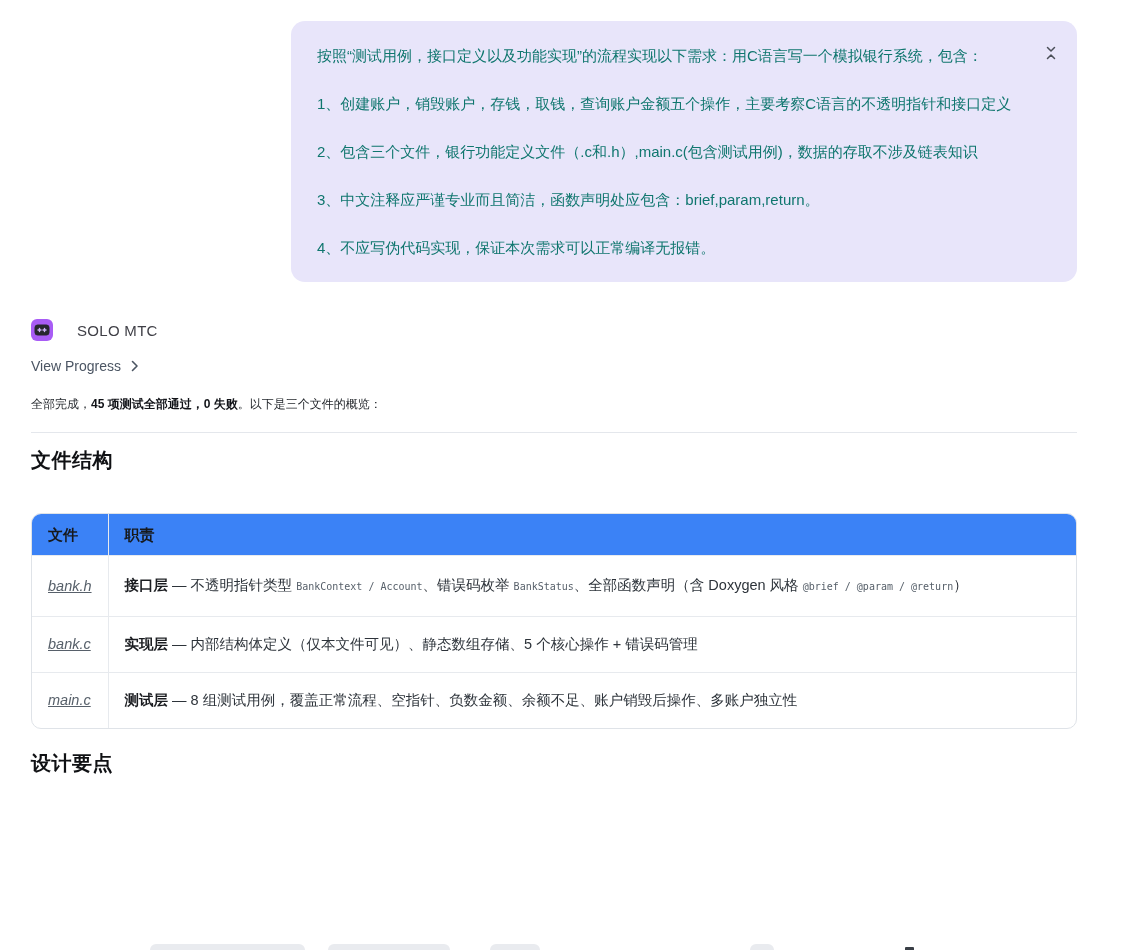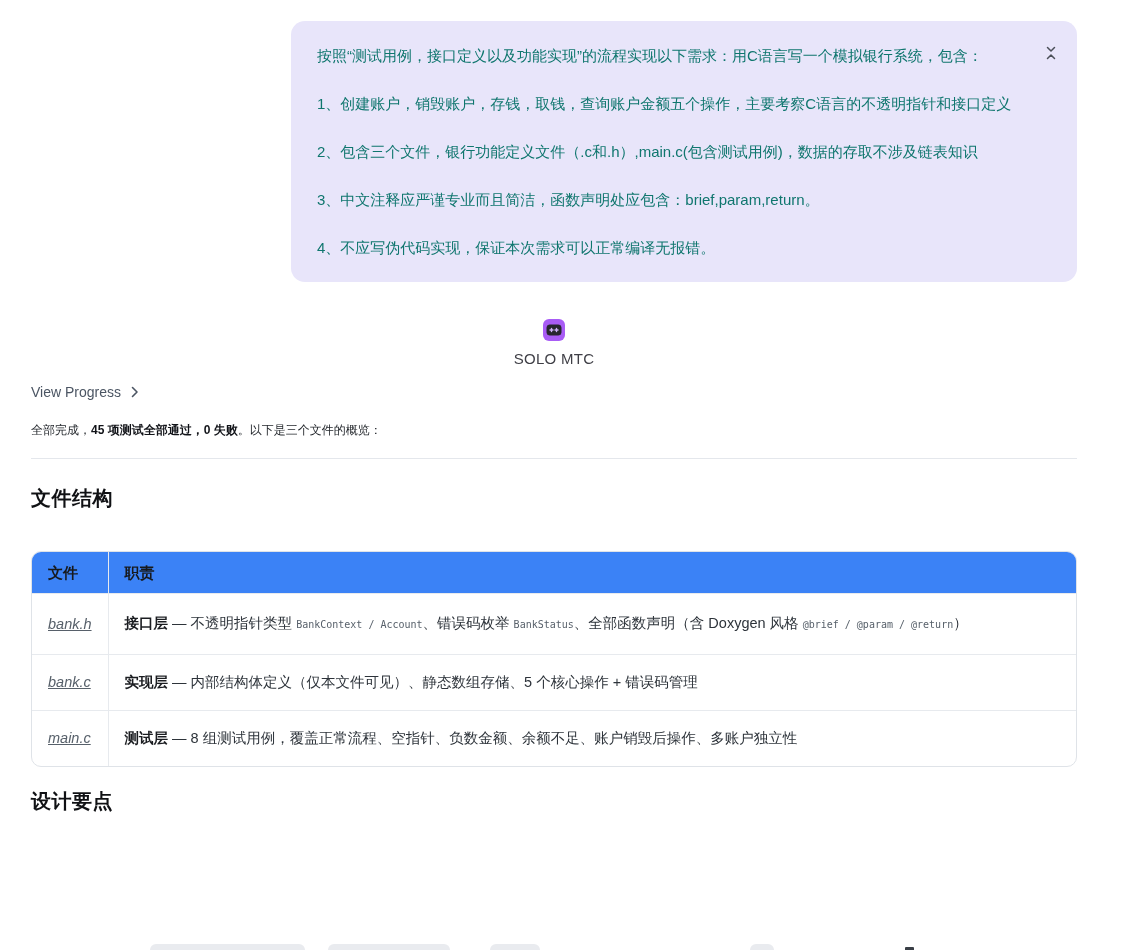--- a/index.html
+++ b/index.html
@@ -23,35 +23,35 @@
   .bubble p:last-child { margin-bottom:0; }
   .collapse-btn {
     position:absolute; top:22px; right:16px;
     width:20px; height:20px; border:none; background:transparent; cursor:pointer;
     display:flex; align-items:center; justify-content:center; padding:0;
   }
 
   
   .content { margin:0 66px 0 31px; width:1046px; }
 
-  .agent-row { margin-top:37px; display:flex; align-items:center; gap:9px;flex-direction:column; }
+  .agent-row { margin-top:37px; display:flex; align-items:center; gap:24px; }
   .agent-icon { width:22px; height:22px; display:inline-block; flex:0 0 auto; }
   .agent-name { font-size:15px; color:#3f3f46; letter-spacing:.3px; }
 
   .progress-link {
     margin-top:17px; display:inline-flex; align-items:center; gap:10px;
     font-size:14px; color:#4b5563; text-decoration:none; cursor:pointer;
   }
 
   .summary { margin-top:19px; font-size:12px; line-height:21px; color:#1f2328; }
   .summary strong { font-weight:bold; color:#111318; }
 
   .sep { margin-top:17px; border:none; border-top:1px solid #e4e7ec; height:0; width:1046px; }
 
-  h2.sec { margin-top:26px; font-size:20px; line-height:26px; font-weight:bold; color:#101114; letter-spacing:.5px; }
+  h2.sec { margin-top:14px; font-size:20px; line-height:26px; font-weight:bold; color:#101114; letter-spacing:.5px; }
   h2.sec.second { margin-top:21px; }
 
   
   .file-table-wrap { margin-top:40px; border:1px solid #dfe3e8; border-radius:10px; overflow:hidden; width:1046px; }
   table.file-table { width:100%; border-collapse:collapse; font-size:14.5px; color:#24292f; }
   table.file-table thead th {
     background:#3b82f6; text-align:left; font-weight:bold; font-size:15px;
     padding:11px 16px; line-height:19px; color:#17191c;
   }
   table.file-table th.col-file, table.file-table td.col-file { width:76px; border-right:1px solid #e7eaee; }

